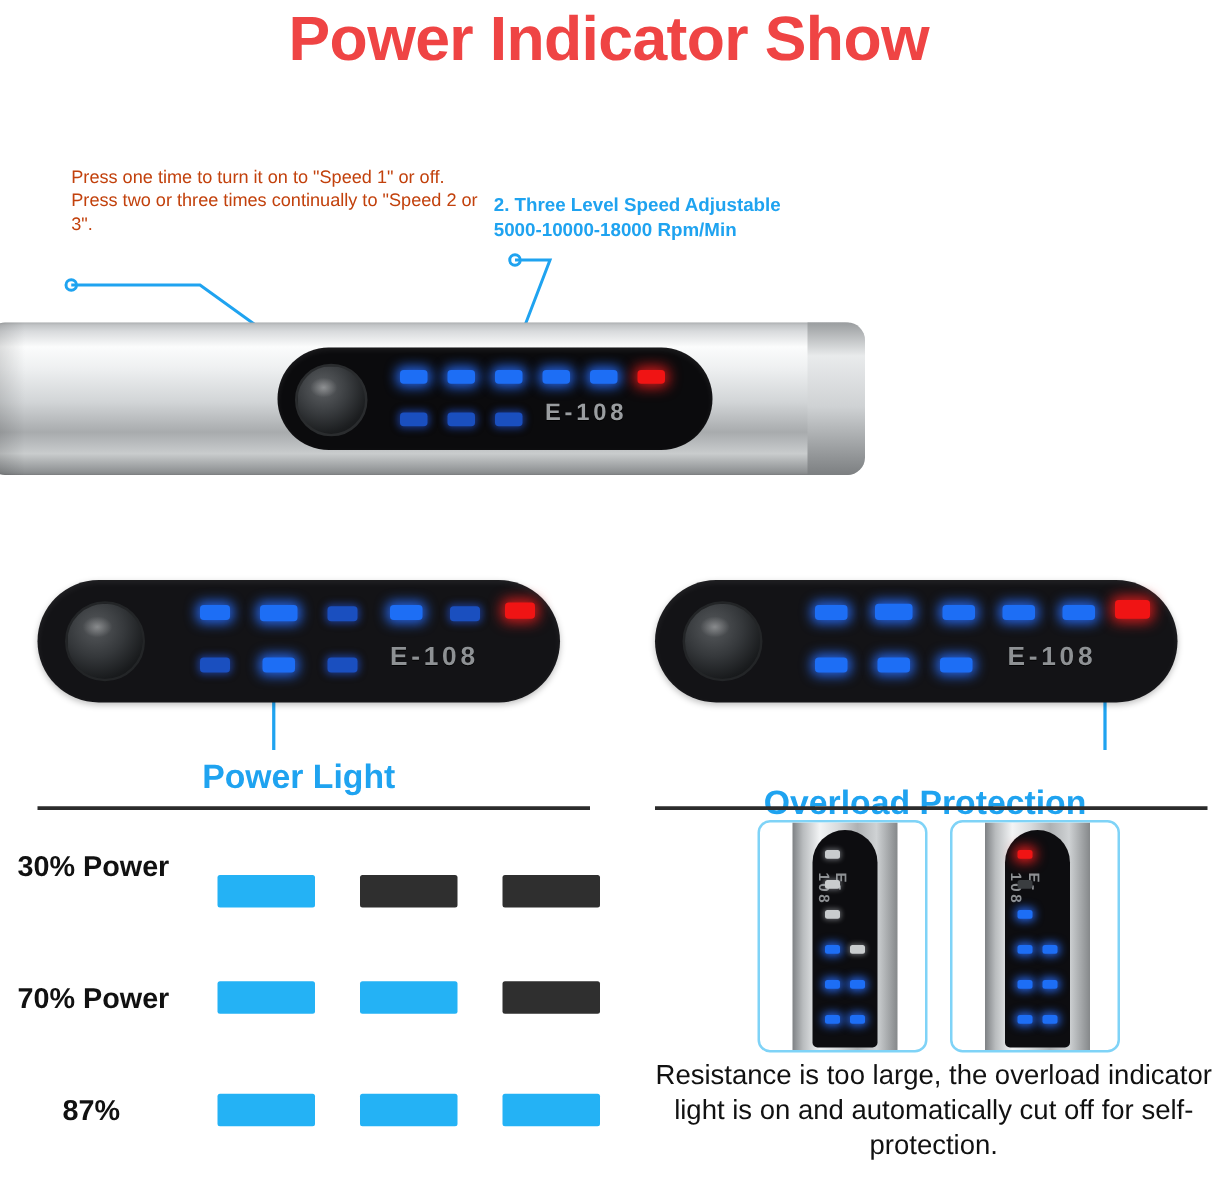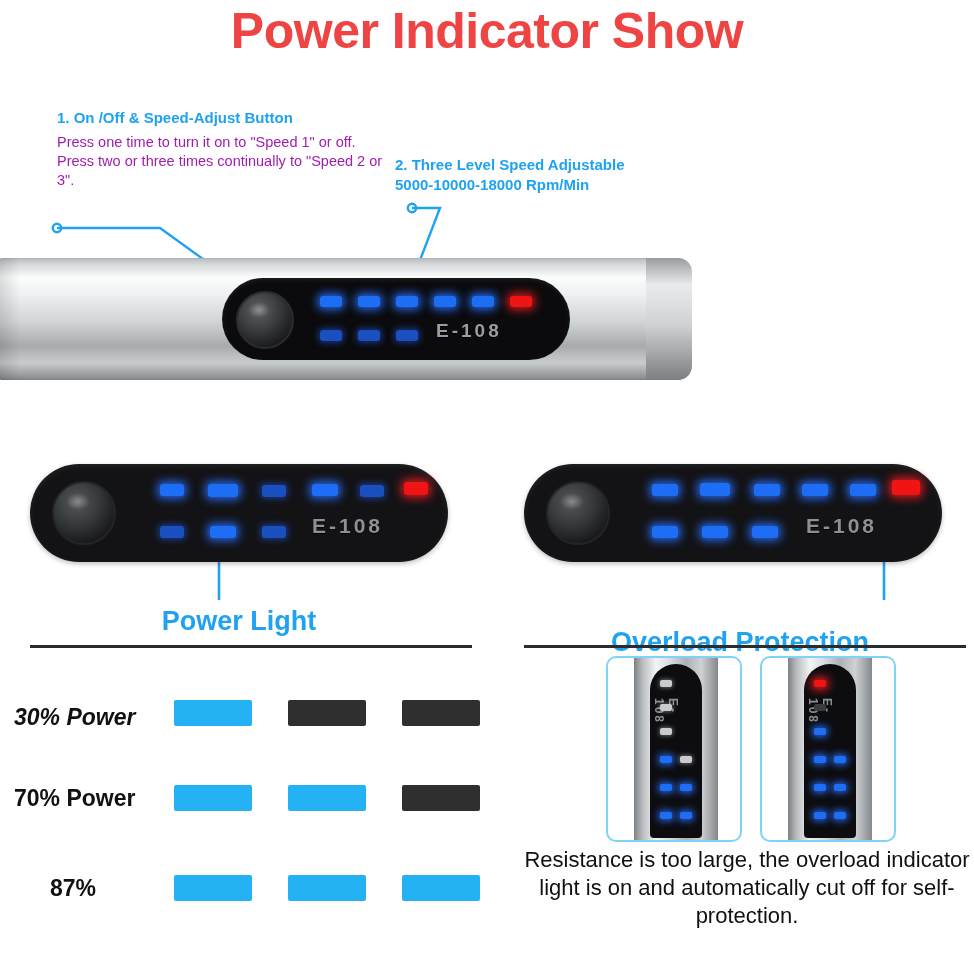--- a/index.html
+++ b/index.html
@@ -27,21 +27,21 @@
   
   .callout-head {
     position: absolute;
     color: #1FA3F0;
     font-weight: bold;
     font-size: 15px;
     line-height: 1.35;
   }
   .callout-body {
     position: absolute;
-    color: #a21caf;
+    color: #c2410c;
     font-size: 14.5px;
     line-height: 1.32;
   }
   #c1head { top: 108px; left: 57px; }
   #c1body { top: 133px; left: 57px; width: 330px; }
   #c2head { top: 155px; left: 395px; width: 330px; }
 
   
   .leaders { position:absolute; top:0; left:0; width:974px; height:961px; pointer-events:none; }
 
@@ -177,21 +177,20 @@
     text-align:center; font-size:22px; color:#111; line-height:1.28;
   }
 </style>
 </head>
 <body>
 
 <div class="page">
 
   <div class="title">Power Indicator Show</div>
 
-  <div class="callout-head" id="c1head">1. On /Off &amp; Speed-Adjust Button</div>
   <div class="callout-body" id="c1body" style="white-space:pre-line;">Press one time to turn it on to "Speed 1" or off.
 Press two or three times continually to "Speed 2 or 3".</div>
 
   <div class="callout-head" id="c2head" style="white-space:pre-line;">2. Three Level Speed Adjustable
 5000-10000-18000 Rpm/Min</div>
 
   <svg class="leaders">
     <polyline points="57,228 160,228 268,306" fill="none" stroke="#1FA3F0" stroke-width="2.4"></polyline>
     <circle cx="57" cy="228" r="4.2" fill="none" stroke="#1FA3F0" stroke-width="2.4"></circle>
     <polyline points="412,208 440,208 404,302" fill="none" stroke="#1FA3F0" stroke-width="2.4"></polyline>
@@ -258,21 +257,21 @@
     <div class="model-sm">E-108</div>
   </div>
 
   <div class="sec-head" id="powerLightHead">Power Light</div>
   <div class="sec-head" id="overloadHead">Overload Protection</div>
   <div class="sec-rule" id="ruleLeft"></div>
   <div class="sec-rule" id="ruleRight"></div>
 
   <div>
 
-    <div class="pl-row-label" style="top:704px; left:14px;font-style:italic;">30% Power</div>
+    <div class="pl-row-label" style="top:680px; left:14px;">30% Power</div>
     <div class="bar on" style="top:700px; left:174px;"></div>
     <div class="bar off" style="top:700px; left:288px;"></div>
     <div class="bar off" style="top:700px; left:402px;"></div>
 
     <div class="pl-row-label" style="top:785px; left:14px;">70% Power</div>
     <div class="bar on" style="top:785px; left:174px;"></div>
     <div class="bar on" style="top:785px; left:288px;"></div>
     <div class="bar off" style="top:785px; left:402px;"></div>
 
     <div class="pl-row-label" style="top:875px; left:50px;">87%</div>

